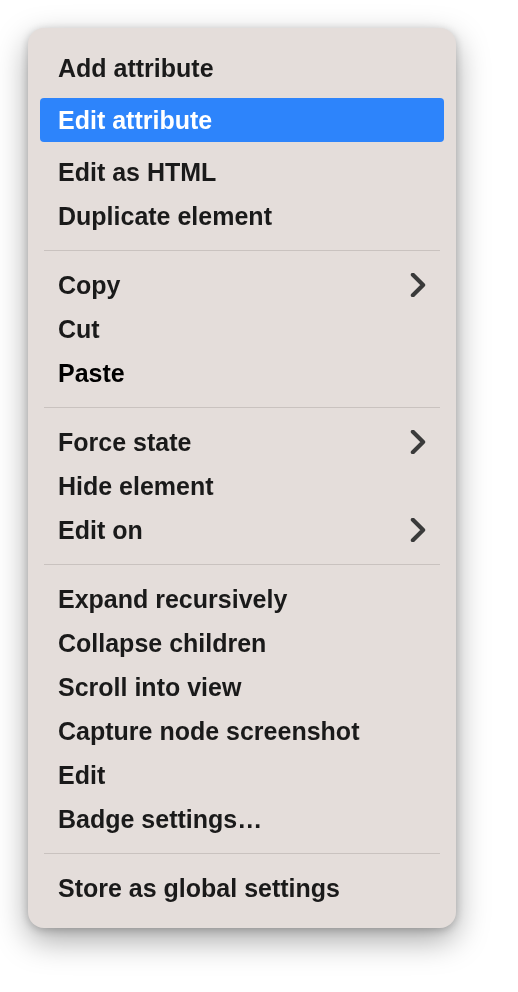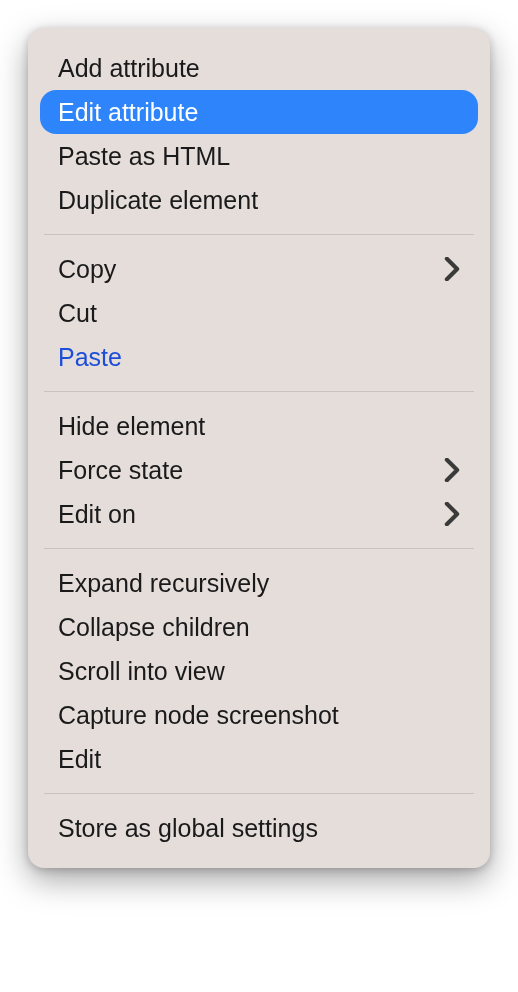--- a/index.html
+++ b/index.html
@@ -11,50 +11,51 @@
       width: 518px;
       height: 992px;
       font-family: -apple-system, BlinkMacSystemFont, "Segoe UI", Helvetica, Arial, sans-serif;
       background: transparent;
       display: flex;
       align-items: flex-start;
       justify-content: flex-start;
       padding: 28px;
     }
     .context-menu {
-      width: 462px;
+      width: 428px;
       background: #e4ddda;
       border-radius: 16px;
       box-shadow: 0 12px 32px rgba(0,0,0,0.35), 0 2px 8px rgba(0,0,0,0.2);
       padding: 12px 0;
       overflow: hidden;
+      font-weight: bold;
     }
     .menu-section {
       padding: 6px 0;
     }
     .menu-item {
       display: flex;
       align-items: center;
       justify-content: space-between;
       height: 44px;
       padding: 0 30px;
       font-size: 25px;
       color: #1a1a1a;
       cursor: default;
       user-select: none;
     }
     .menu-item.highlighted {
       background: #2d84fb;
       color: #ffffff;
-      border-radius: 16px;
-      margin: 0 12px;
+      border-radius: 4px;
+      margin: 8px 12px;
       padding: 8px 18px;
     }
     .menu-item.disabled {
-      color: #1d4ed8;
+      color: #000000;
       align-items: center;
     }
     .menu-item .chevron {
       display: inline-flex;
       align-items: center;
     }
     .divider {
       height: 1px;
       background: #c9c2bf;
       margin: 6px 16px;
@@ -71,21 +72,21 @@
 <div class="context-menu">
 
   <div class="menu-section">
     <div class="menu-item">
       <span>Add attribute</span>
     </div>
     <div class="menu-item highlighted">
       <span>Edit attribute</span>
     </div>
     <div class="menu-item">
-      <span>Paste as HTML</span>
+      <span>Edit as HTML</span>
     </div>
     <div class="menu-item">
       <span>Duplicate element</span>
     </div>
   </div>
 
   <div class="divider"></div>
 
   <div class="menu-section">
     <div class="menu-item">
@@ -101,29 +102,29 @@
     </div>
     <div class="menu-item disabled">
       <span>Paste</span>
     </div>
   </div>
 
   <div class="divider"></div>
 
   <div class="menu-section">
     <div class="menu-item">
-      <span>Hide element</span>
-    </div>
-    <div class="menu-item">
       <span>Force state</span>
       <span class="chevron">
         <svg viewBox="0 0 8 14">
             <path d="M1 1 L7 7 L1 13" fill="none" stroke="#3a3a3a" stroke-width="2.4" stroke-linecap="round" stroke-linejoin="round"></path>
           </svg>
       </span>
+    </div>
+    <div class="menu-item">
+      <span>Hide element</span>
     </div>
     <div class="menu-item">
       <span>Edit on</span>
       <span class="chevron">
         <svg viewBox="0 0 8 14">
             <path d="M1 1 L7 7 L1 13" fill="none" stroke="#3a3a3a" stroke-width="2.4" stroke-linecap="round" stroke-linejoin="round"></path>
           </svg>
       </span>
     </div>
   </div>
@@ -139,20 +140,23 @@
     </div>
     <div class="menu-item">
       <span>Scroll into view</span>
     </div>
     <div class="menu-item">
       <span>Capture node screenshot</span>
     </div>
     <div class="menu-item">
       <span>Edit</span>
     </div>
+    <div class="menu-item">
+      <span>Badge settings…</span>
+    </div>
   </div>
 
   <div class="divider"></div>
 
   <div class="menu-section">
     <div class="menu-item">
       <span>Store as global settings</span>
     </div>
   </div>
 

